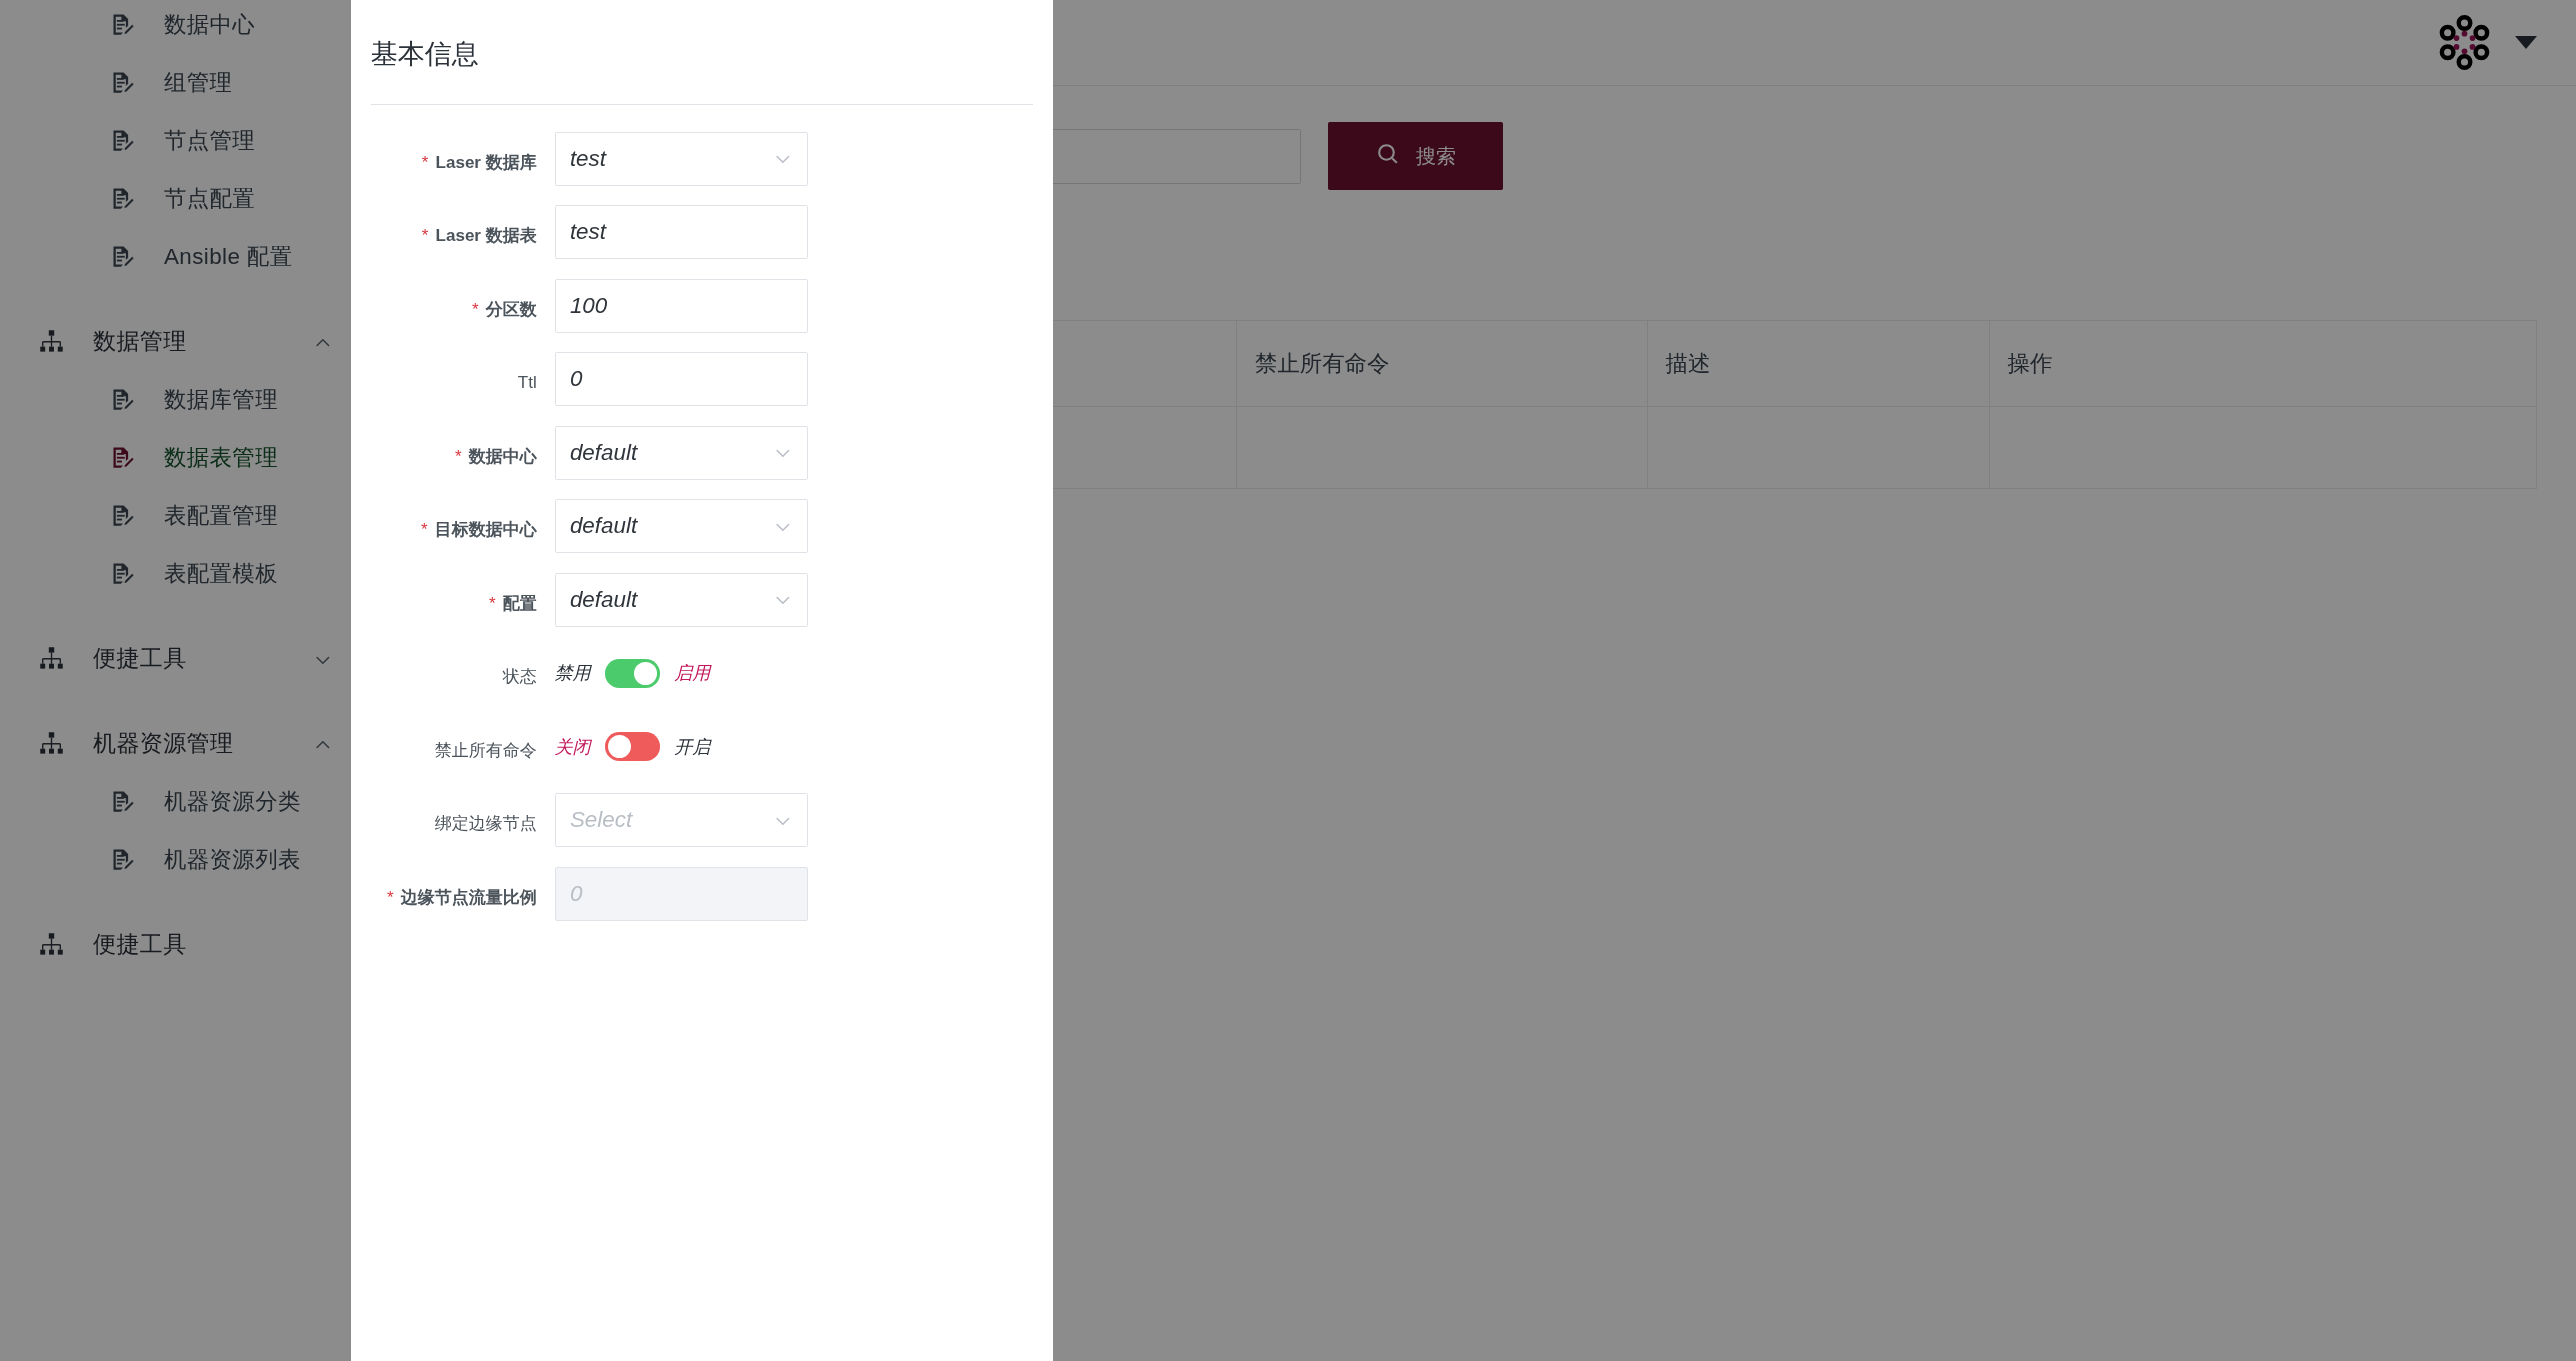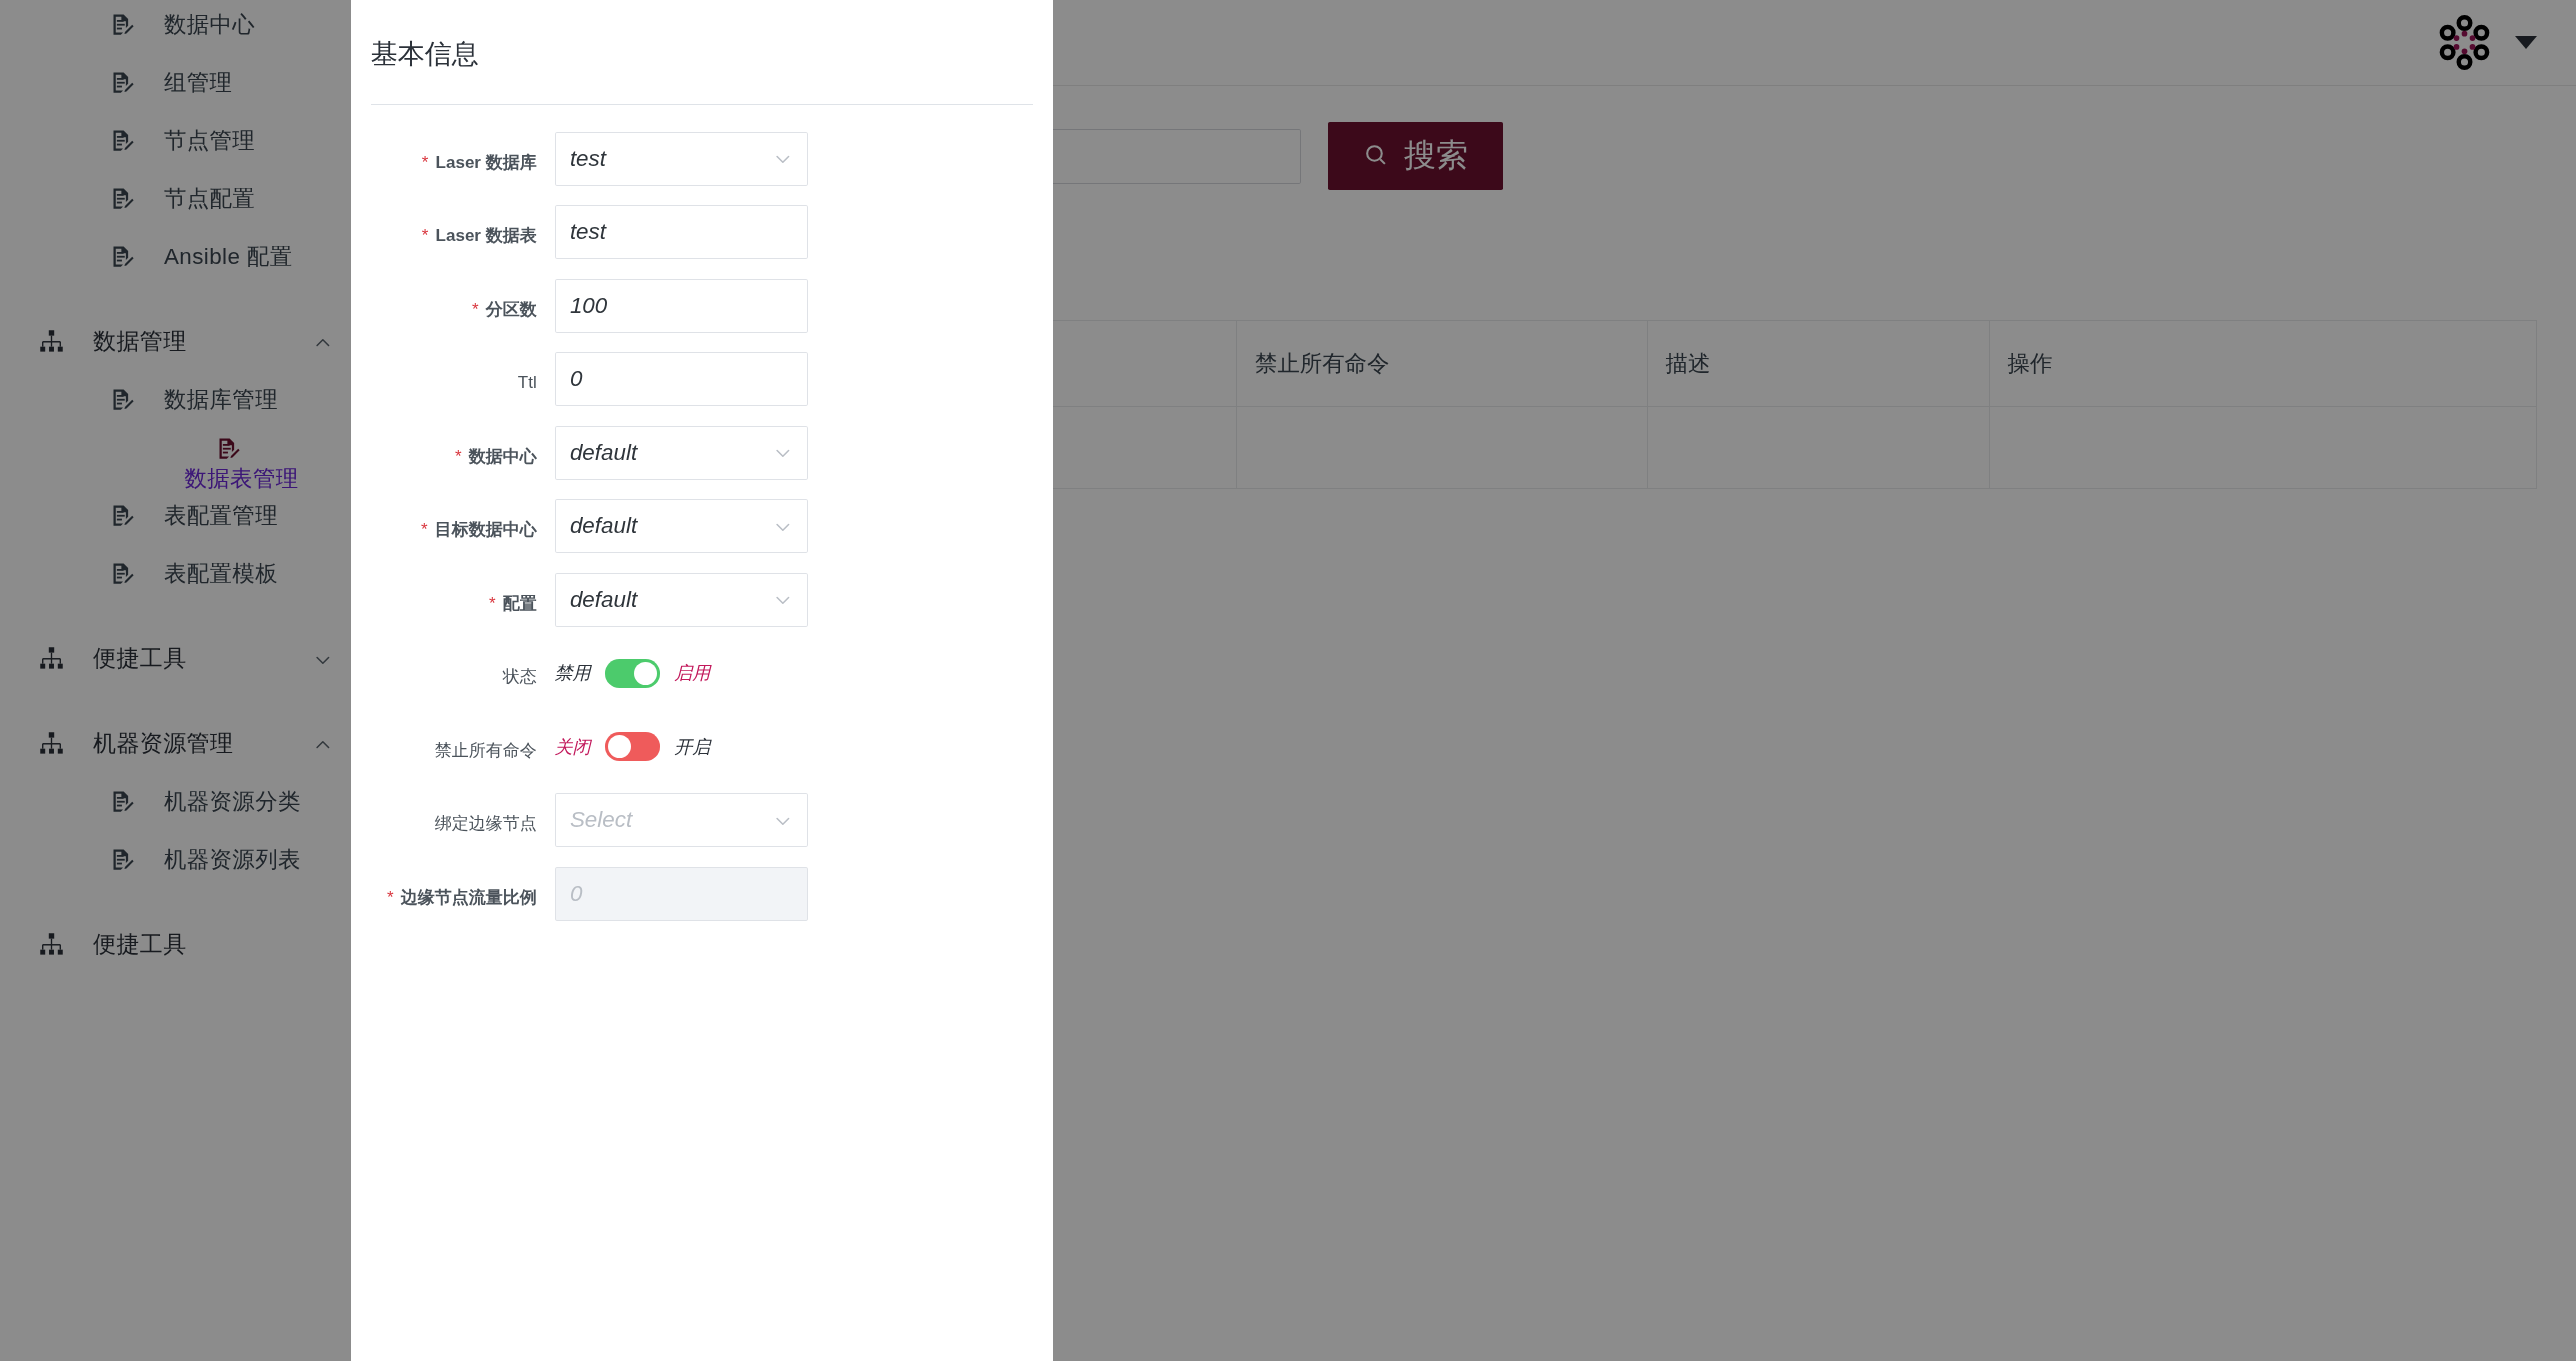--- a/index.html
+++ b/index.html
@@ -33,21 +33,21 @@
     letter-spacing: 0.4px;
   }
   .nav-item.group {
     padding-left: 36px;
     font-size: 23px;
     color: #2b3139;
     justify-content: flex-start;
     position: relative;
   }
   .nav-item.child { padding-left: 107px; }
-  .nav-item.active { color: #6d28d9; flex-direction: column; }
+  .nav-item.active { color: #14532d; }
   .nav-item.active .doc-icon svg { fill: #6d1231; }
   .nav-icon {
     width: 30px; height: 30px;
     margin-right: 27px;
     display: inline-flex; align-items: center; justify-content: center;
     flex: 0 0 30px;
   }
   .nav-label { white-space: nowrap; }
   .nav-chevron {
     position: absolute; right: 43px; top: 50%;
@@ -88,21 +88,21 @@
   .filter-input {
     width: 787px; height: 55px;
     border: 0.9px solid #d5d8dc; border-radius: 1.8px;
     background: #fff;
   }
   .search-btn {
     margin-left: 27px;
     height: 68px; min-width: 175px;
     background: #6d1231; color: #fff;
     border: none; border-radius: 1.8px;
-    font-size: 32px;
+    font-size: 20px;
     display: inline-flex; align-items: center; justify-content: center;
     gap: 16px; cursor: pointer;
     font-family: inherit;
   }
   .search-btn svg { width: 25px; height: 25px; }
 
   
   #actionbar { padding: 30px 39px 0 39px; display: flex; gap: 23px; }
   .act-btn {
     height: 68px; min-width: 175px;

